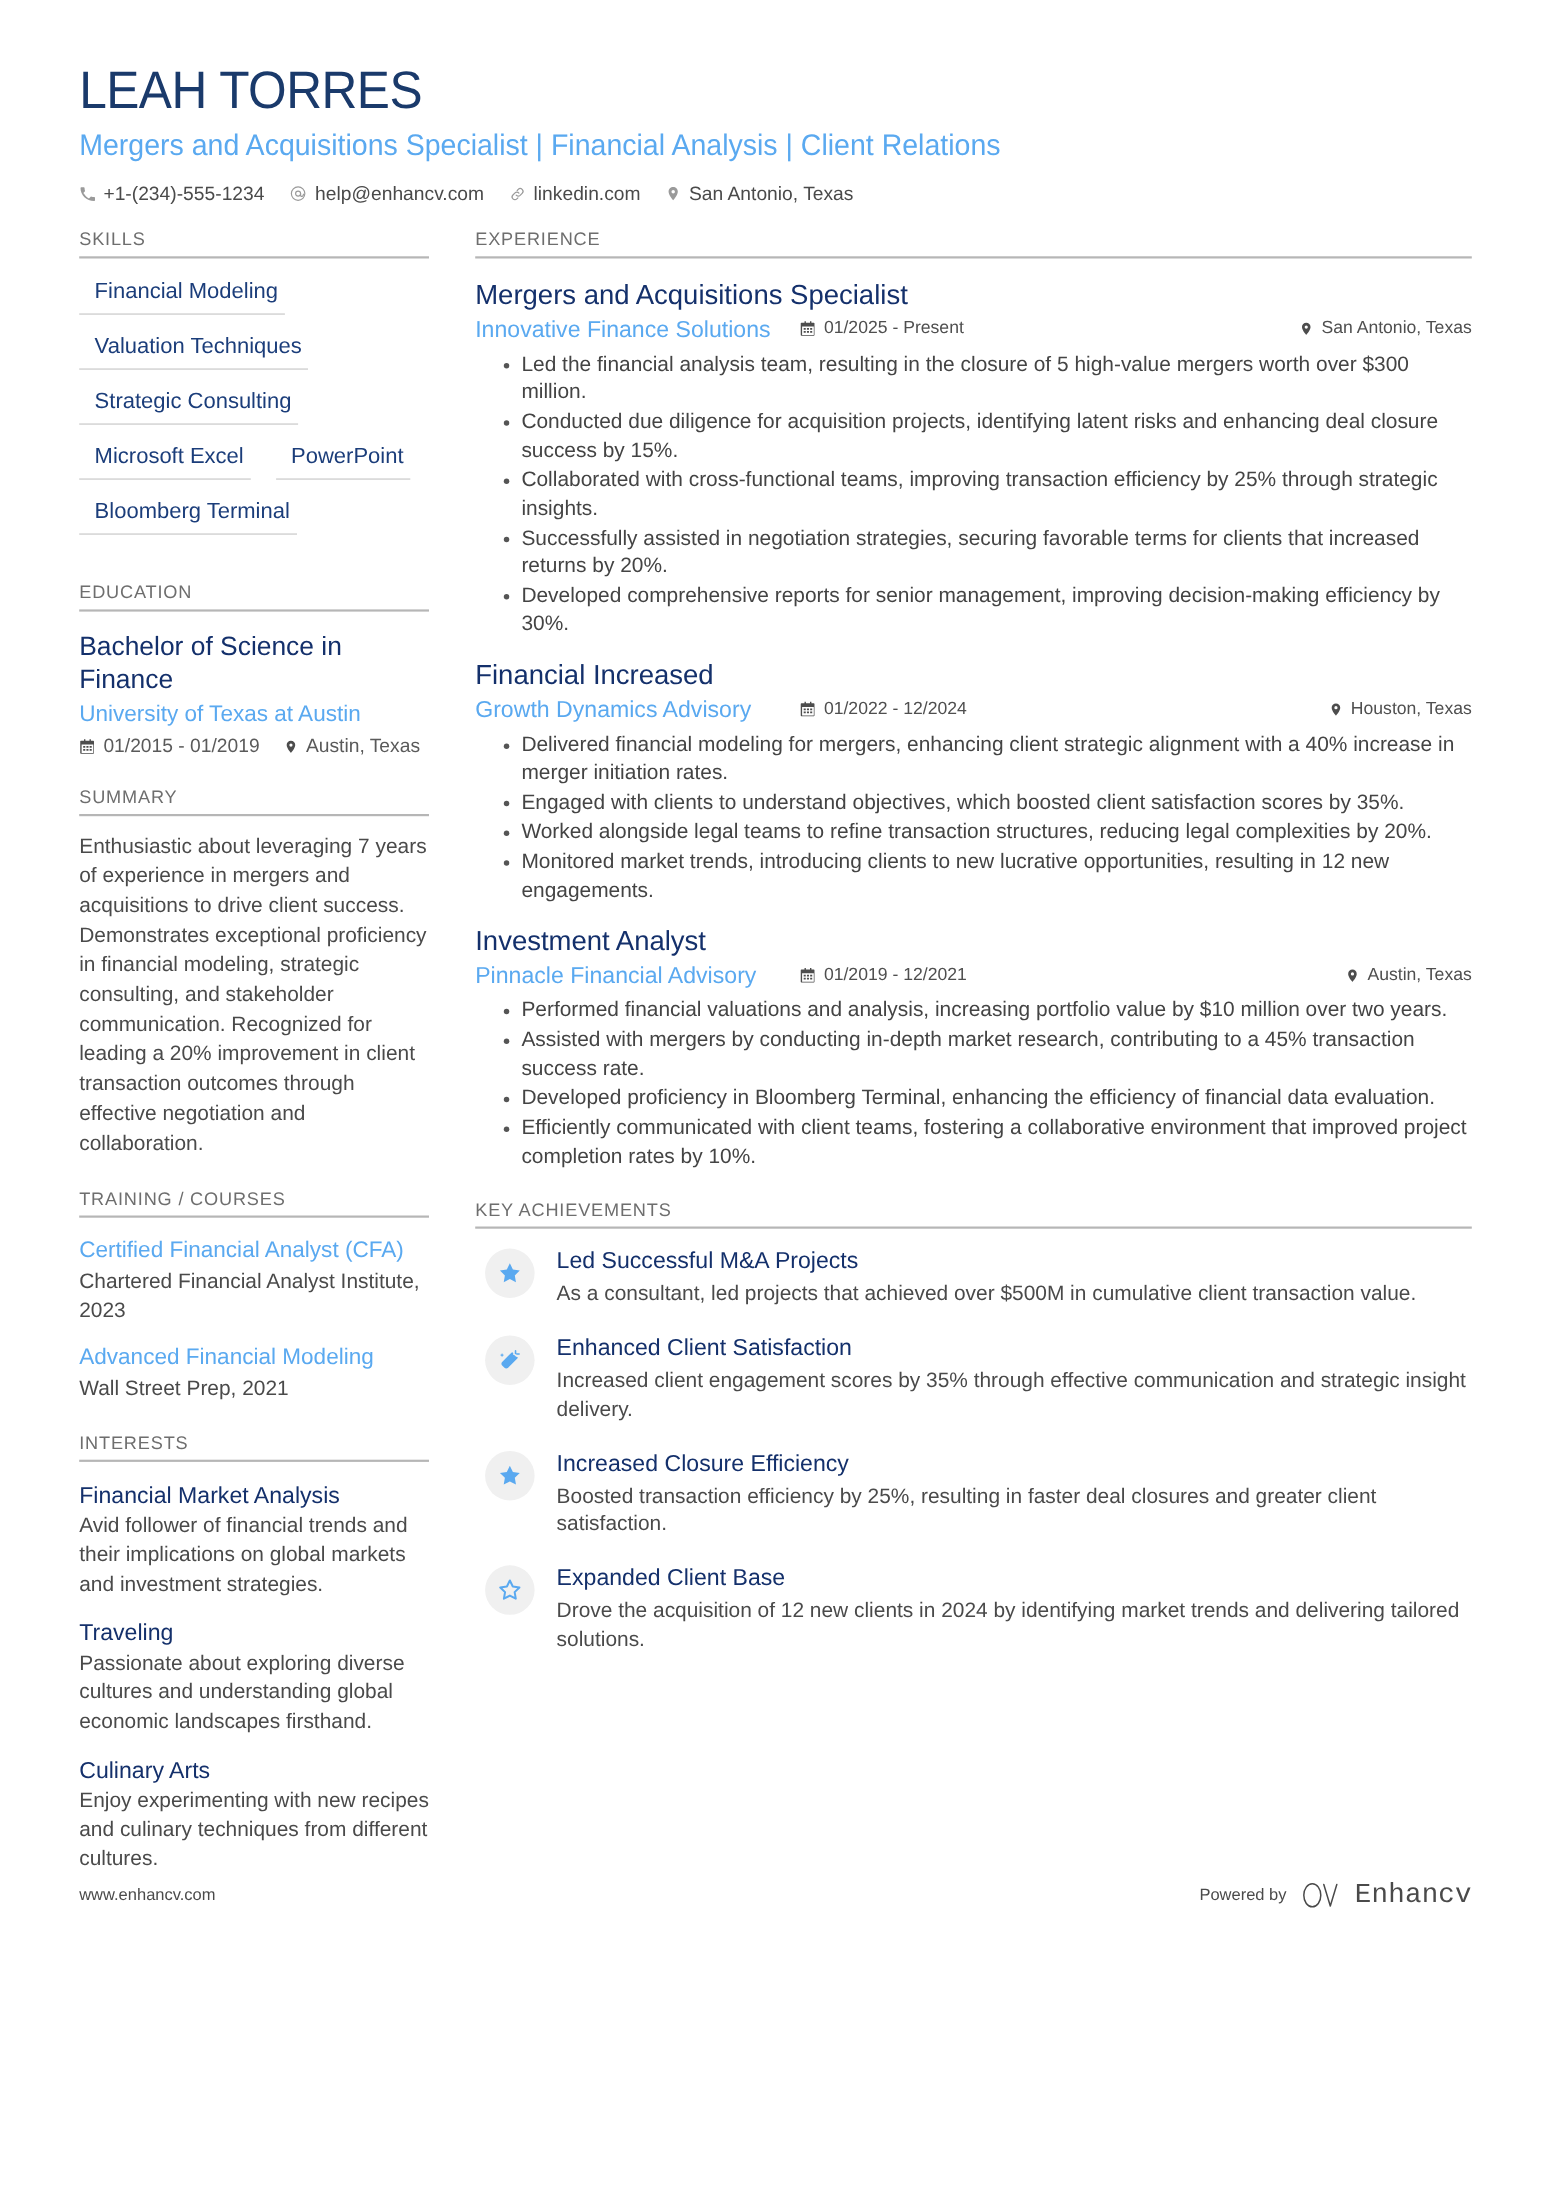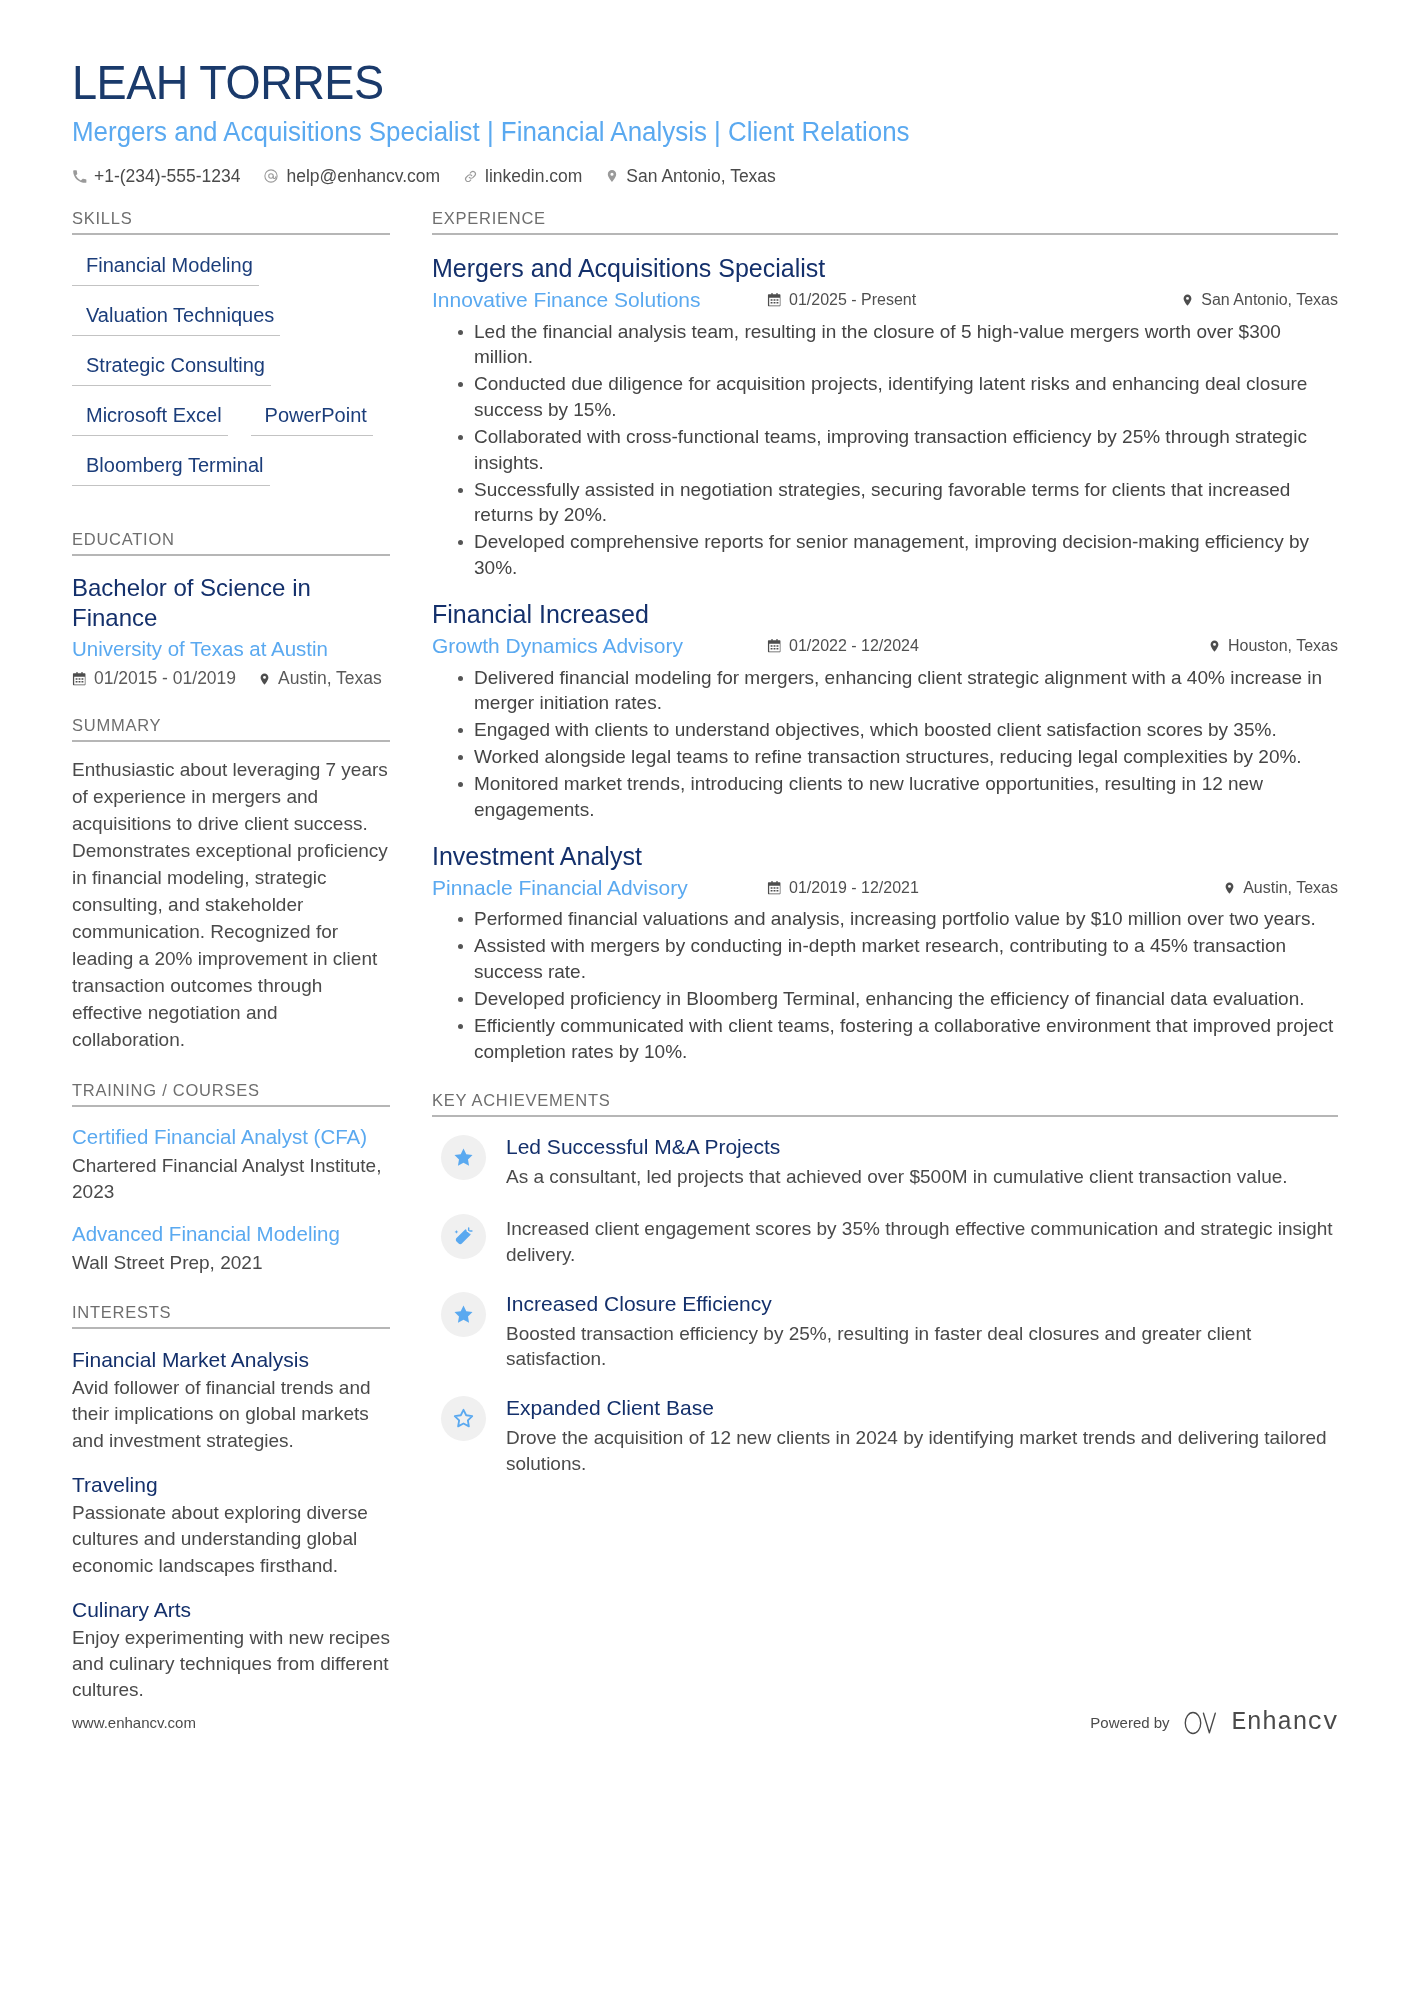--- a/index.html
+++ b/index.html
@@ -167,21 +167,20 @@
   .job:first-of-type { margin-top: 18px; }
   .job-title {
     font-size: 25px;
     color: #14306b;
     line-height: 1.22;
   }
   .job-line {
     display: flex;
     align-items: baseline;
     margin-top: 3px;
-    gap: 40px;
   }
   .job-company {
     font-size: 21px;
     color: #5aa9f0;
     flex: 0 0 auto;
     min-width: 295px;
     line-height: 1.3;
   }
   .job-meta {
     display: flex;
@@ -539,20 +538,21 @@
           <div class="ach">
             <div class="ach-icon">
               <svg width="23" height="23" viewBox="0 0 24 24" fill="none" stroke="#5aa9f0" stroke-width="2" stroke-linecap="round">
                   <path d="M14.2 5.6L5.4 14.4a1.4 1.4 0 0 0 0 2l2.2 2.2a1.4 1.4 0 0 0 2 0l8.8-8.8" fill="#5aa9f0" stroke="none"></path>
                   <path d="M14.2 5.6L5.4 14.4a1.4 1.4 0 0 0 0 2l2.2 2.2a1.4 1.4 0 0 0 2 0l8.8-8.8"></path>
                   <path d="M17.4 3.2v2.4M20.8 6.2h-2.2M16.2 8.2l1 1" stroke-width="1.5"></path>
                   <path d="M4.6 5.2l.6 1.4 1.4.6-1.4.6-.6 1.4-.6-1.4L2.6 7.2l1.4-.6.6-1.4z" fill="#5aa9f0" stroke="none"></path>
                 </svg>
             </div>
             <div class="ach-body">
+              <div class="ach-title">Enhanced Client Satisfaction</div>
               <div class="ach-desc">Increased client engagement scores by 35% through effective communication and strategic insight delivery.</div>
             </div>
           </div>
 
           <div class="ach">
             <div class="ach-icon">
               <svg width="23" height="23" viewBox="0 0 24 24" fill="#5aa9f0">
                   <path d="M12 2.6l2.9 5.9 6.5.95-4.7 4.6 1.1 6.45L12 17.45l-5.8 3.05 1.1-6.45-4.7-4.6 6.5-.95L12 2.6z"></path>
                 </svg>
             </div>

